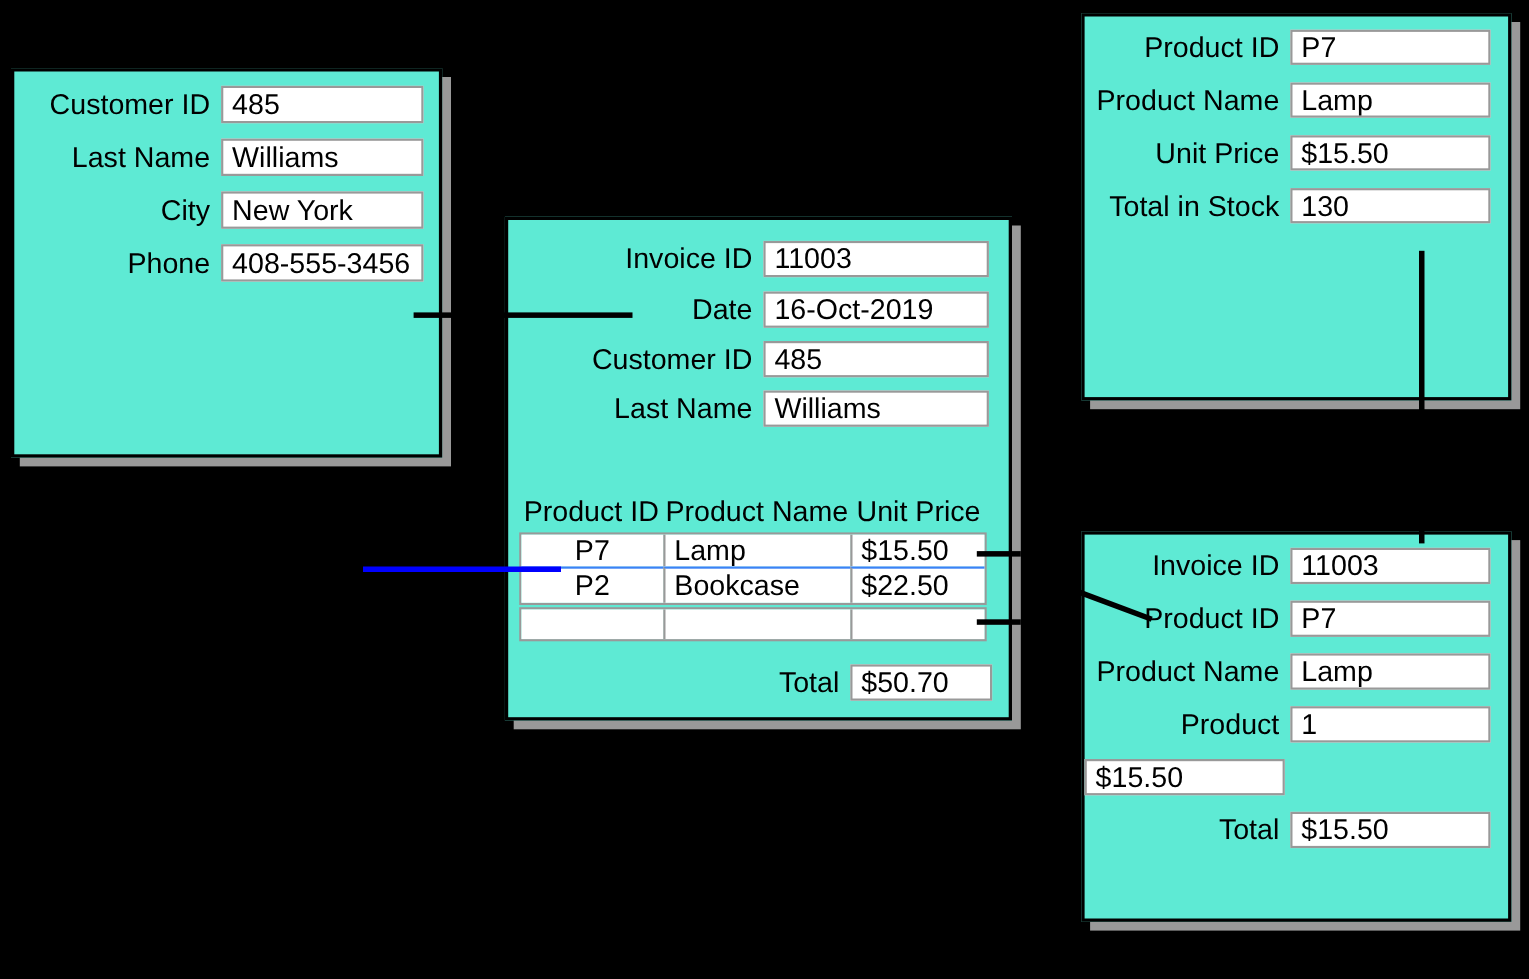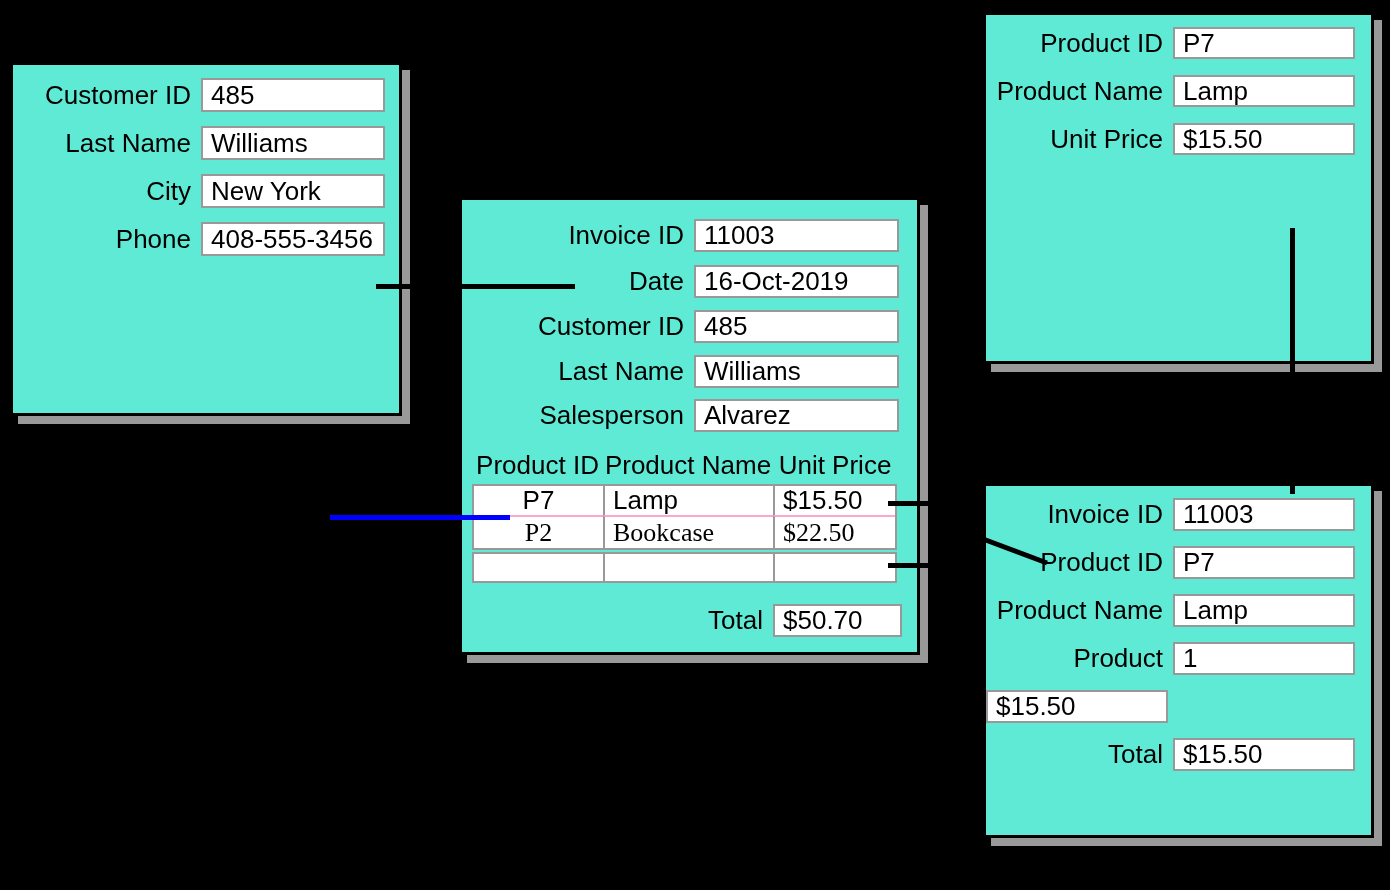--- a/index.html
+++ b/index.html
@@ -43,21 +43,21 @@
     display:grid; grid-template-columns:129px 170px 122px; grid-template-rows:29px 33px;
   }
   .tableB {
     position:absolute; left:10px; top:352px; width:425px; height:31px;
     border:2px solid #999999; box-sizing:border-box;
     display:grid; grid-template-columns:129px 170px 122px;
   }
   .cell { box-sizing:border-box; display:flex; align-items:center; overflow:hidden; white-space:nowrap; background:#fff; }
   .cell.c2, .cell.c3 { border-left:2px solid #999999; padding-left:8px; }
   .cell.c1 { justify-content:center; }
-  .cell.r2 { border-top:2px solid #f9a8d4;font-family:Liberation Serif, serif; }
+  .cell.r2 { border-top:2px solid #3b82f6; }
   .trow { position:absolute; left:0; top:404px; height:33px; display:flex; align-items:center; }
   .trow .flabel { width:301px; }
   .trow .fbox { width:129px; height:33px; }
 
   
   .line { position:absolute; background:#000000; z-index:10; }
   .line.blue { background:#0000ff; }
   .diag { position:absolute; z-index:10; }
 </style>
 </head>
@@ -94,24 +94,20 @@
       <div class="fbox">16-Oct-2019</div>
     </div>
     <div class="frow" style="top:110px">
       <div class="flabel">Customer ID</div>
       <div class="fbox">485</div>
     </div>
     <div class="frow" style="top:155px">
       <div class="flabel">Last Name</div>
       <div class="fbox">Williams</div>
     </div>
-    <div class="frow" style="top:199px">
-      <div class="flabel">Salesperson</div>
-      <div class="fbox">Alvarez</div>
-    </div>
 
     <div class="thead">
       <div class="th th1">Product ID</div>
       <div class="th th2">Product Name</div>
       <div class="th th3">Unit Price</div>
     </div>
 
     <div class="tableA">
       <div class="cell c1 r1">P7</div>
       <div class="cell c2 r1">Lamp</div>
@@ -139,20 +135,24 @@
       <div class="fbox">P7</div>
     </div>
     <div class="frow" style="top:60px">
       <div class="flabel">Product Name</div>
       <div class="fbox">Lamp</div>
     </div>
     <div class="frow" style="top:108px">
       <div class="flabel">Unit Price</div>
       <div class="fbox">$15.50</div>
     </div>
+    <div class="frow" style="top:156px">
+      <div class="flabel">Total in Stock</div>
+      <div class="fbox">130</div>
+    </div>
   </div>
 
   <div class="panel p-line" style="left:983px; top:483px; width:391px; height:355px;">
     <div class="frow" style="top:12px">
       <div class="flabel">Invoice ID</div>
       <div class="fbox">11003</div>
     </div>
     <div class="frow" style="top:60px">
       <div class="flabel">Product ID</div>
       <div class="fbox">P7</div>

